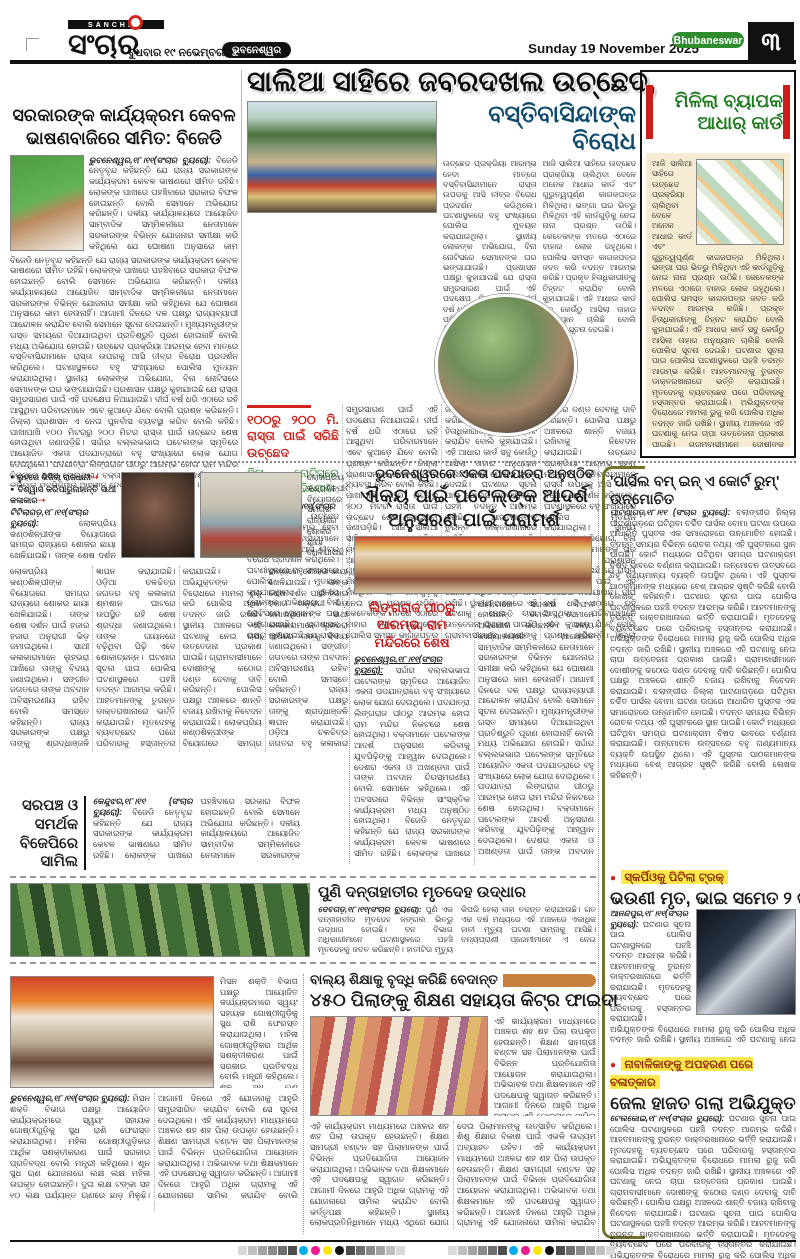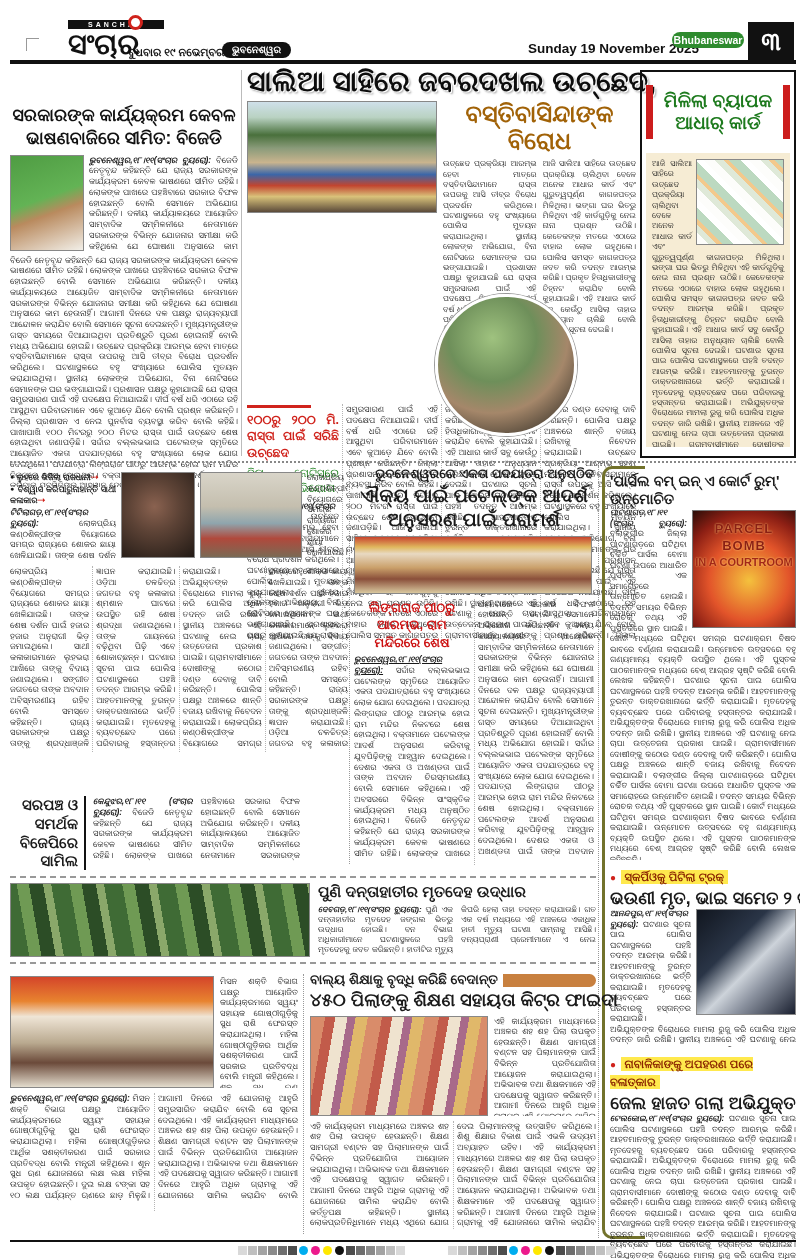--- a/index.html
+++ b/index.html
@@ -61,35 +61,35 @@
   #art-bjd .mrow{display:flex;gap:5px;margin-top:5px;height:96px;}
   #art-bjd .mrow .ph{width:74px;height:96px;flex:none;}
   #vrule-a{left:241px;top:70px;width:0;height:386px;border-left:1px solid #bbb;}
 
   #art-demo{left:247px;top:66px;width:389px;height:392px;}
   #art-demo .h1{font-size:28.5px;font-weight:bold;text-align:center;line-height:1.1;color:#0d0d0d;
                 text-shadow:1px 1px 0 #fff,2px 2px 2px #aaa;white-space:nowrap;}
   #art-demo .row2{display:flex;gap:6px;margin-top:4px;}
   #art-demo .row2 .ph{width:190px;height:112px;flex:none;}
   #art-demo .r2r{flex:1;display:flex;flex-direction:column;}
-  #art-demo .h2{font-size:24px;font-weight:bold;color:#a16207;text-align:center;line-height:1.1;
+  #art-demo .h2{font-size:24px;font-weight:bold;color:#0c4a6e;text-align:right;line-height:1.1;
                 text-shadow:1px 1px 0 #fff;}
   #art-demo .minicols{display:flex;gap:6px;margin-top:5px;flex:1;}
   #art-demo .minicols div{flex:1;overflow:hidden;font-size:8px;line-height:1.3;text-align:justify;}
   #art-demo .cols{margin-top:6px;column-count:4;column-gap:7px;height:238px;overflow:hidden;}
   .redbar{height:3px;background:#d0231c;width:70%;margin:1px 0 4px 0;}
   .subred{color:#d0231c;font-weight:bold;font-size:12.5px;line-height:1.3;}
   .subgreen{color:#157a15;font-weight:normal;font-size:11.5px;line-height:1.3;margin:5px 0;}
   #demo-circle{left:188px;top:228px;width:142px;height:142px;}
 
   #art-aadhaar{left:640px;top:70px;width:156px;height:388px;border:2px solid #111;
                box-sizing:border-box;padding:4px;}
   #art-aadhaar .hz{display:flex;align-items:center;height:72px;}
   .vbar{width:7px;height:54px;background:#cc1d1d;flex:none;}
-  #art-aadhaar .h2{flex:1;font-size:18.5px;font-weight:bold;color:#1d7a1d;text-align:center;line-height:1.2;}
+  #art-aadhaar .h2{flex:1;font-size:18.5px;font-weight:bold;color:#1d7a1d;text-align:right;line-height:1.2;}
   #art-aadhaar .cream{margin-top:5px;background:#f6ecd4;height:294px;padding:6px;box-sizing:border-box;
                       font-size:8px;line-height:1.3;text-align:justify;overflow:hidden;}
   #art-aadhaar .cream .ph{float:right;width:88px;height:86px;margin:0 0 4px 4px;}
 
   #divider1{left:10px;top:461px;width:786px;border-top:2px dotted #888;}
 
   
   #art-humane{left:10px;top:466px;width:338px;height:324px;}
   #art-humane .h1{font-size:27px;font-weight:bold;line-height:1.1;color:#0d0d0d;white-space:nowrap;}
   #art-humane .mrow{display:flex;gap:5px;margin-top:6px;height:88px;}
@@ -304,24 +304,20 @@
 
   <div class="abs" id="vrule-c"></div>
   <div class="abs rail-corner" id="rc-top"></div>
   <div class="abs" id="rail-edge"></div>
   <div class="abs rail-corner" id="rc-bot"></div>
 
   <div class="abs" id="rail">
     <div>
       <div class="h2a">'ପାର୍ସଲ ବମ୍ ଇନ୍ ଏ କୋର୍ଟ ରୁମ୍' ଉନ୍ମୋଚିତ</div>
       <div class="pbody" id="parcel-body">
-        <div class="cover ph-cover">
-          <div class="t1">PARCEL BOMB</div>
-          <div class="t2">IN A COURTROOM</div>
-        </div>
         <b class="dl">ପାଟଣାଗଡ଼,୧୮।୧୧ (ସଂଚାର ବ୍ୟୁରୋ):</b>
         <span>ବଲାଙ୍ଗୀର ଜିଲ୍ଲା ପାଟଣାଗଡ଼ରେ ଘଟିଥିବା ଚର୍ଚ୍ଚିତ ପାର୍ସଲ ବୋମା ଘଟଣା ଉପରେ ଆଧାରିତ ପୁସ୍ତକ ଏକ ସମାରୋହରେ ଉନ୍ମୋଚିତ ହୋଇଛି। ତଦନ୍ତ ସମୟର ବିଭିନ୍ନ ରୋଚକ ତଥ୍ୟ ଏହି ପୁସ୍ତକରେ ସ୍ଥାନ ପାଇଛି। କୋର୍ଟ ମଧ୍ୟରେ ଘଟିଥିବା ସମଗ୍ର ଘଟଣାକ୍ରମ ବିଷଦ ଭାବରେ ବର୍ଣ୍ଣନା କରାଯାଇଛି। ଉନ୍ମୋଚନ ଉତ୍ସବରେ ବହୁ ଗଣ୍ୟମାନ୍ୟ ବ୍ୟକ୍ତି ଉପସ୍ଥିତ ଥିଲେ। ଏହି ପୁସ୍ତକ ପାଠକମାନଙ୍କ ମଧ୍ୟରେ ବେଶ୍ ଆଗ୍ରହ ସୃଷ୍ଟି କରିଛି ବୋଲି ଲେଖକ କହିଛନ୍ତି।</span>
         <span>ଘଟଣାର ସୂଚନା ପାଇ ପୋଲିସ ଘଟଣାସ୍ଥଳରେ ପହଞ୍ଚି ତଦନ୍ତ ଆରମ୍ଭ କରିଛି। ଆହତମାନଙ୍କୁ ତୁରନ୍ତ ଡାକ୍ତରଖାନାରେ ଭର୍ତ୍ତି କରାଯାଇଛି। ମୃତଦେହକୁ ବ୍ୟବଚ୍ଛେଦ ପରେ ପରିବାରକୁ ହସ୍ତାନ୍ତର କରାଯାଇଛି। ଅଭିଯୁକ୍ତଙ୍କ ବିରୋଧରେ ମାମଲା ରୁଜୁ କରି ପୋଲିସ ଅଧିକ ତଦନ୍ତ ଜାରି ରଖିଛି। ସ୍ଥାନୀୟ ଅଞ୍ଚଳରେ ଏହି ଘଟଣାକୁ ନେଇ ଚାପା ଉତ୍ତେଜନା ପ୍ରକାଶ ପାଇଛି। ଗ୍ରାମବାସୀମାନେ ଦୋଷୀଙ୍କୁ କଠୋର ଦଣ୍ଡ ଦେବାକୁ ଦାବି କରିଛନ୍ତି। ପୋଲିସ ପକ୍ଷରୁ ଅଞ୍ଚଳରେ ଶାନ୍ତି ବଜାୟ ରଖିବାକୁ ନିବେଦନ କରାଯାଇଛି।</span>
         <span>ବଲାଙ୍ଗୀର ଜିଲ୍ଲା ପାଟଣାଗଡ଼ରେ ଘଟିଥିବା ଚର୍ଚ୍ଚିତ ପାର୍ସଲ ବୋମା ଘଟଣା ଉପରେ ଆଧାରିତ ପୁସ୍ତକ ଏକ ସମାରୋହରେ ଉନ୍ମୋଚିତ ହୋଇଛି। ତଦନ୍ତ ସମୟର ବିଭିନ୍ନ ରୋଚକ ତଥ୍ୟ ଏହି ପୁସ୍ତକରେ ସ୍ଥାନ ପାଇଛି। କୋର୍ଟ ମଧ୍ୟରେ ଘଟିଥିବା ସମଗ୍ର ଘଟଣାକ୍ରମ ବିଷଦ ଭାବରେ ବର୍ଣ୍ଣନା କରାଯାଇଛି। ଉନ୍ମୋଚନ ଉତ୍ସବରେ ବହୁ ଗଣ୍ୟମାନ୍ୟ ବ୍ୟକ୍ତି ଉପସ୍ଥିତ ଥିଲେ। ଏହି ପୁସ୍ତକ ପାଠକମାନଙ୍କ ମଧ୍ୟରେ ବେଶ୍ ଆଗ୍ରହ ସୃଷ୍ଟି କରିଛି ବୋଲି ଲେଖକ କହିଛନ୍ତି।</span>
       </div>
     </div>
 
     <div>
       <div class="kickrow">
         <span class="dot">●</span>

